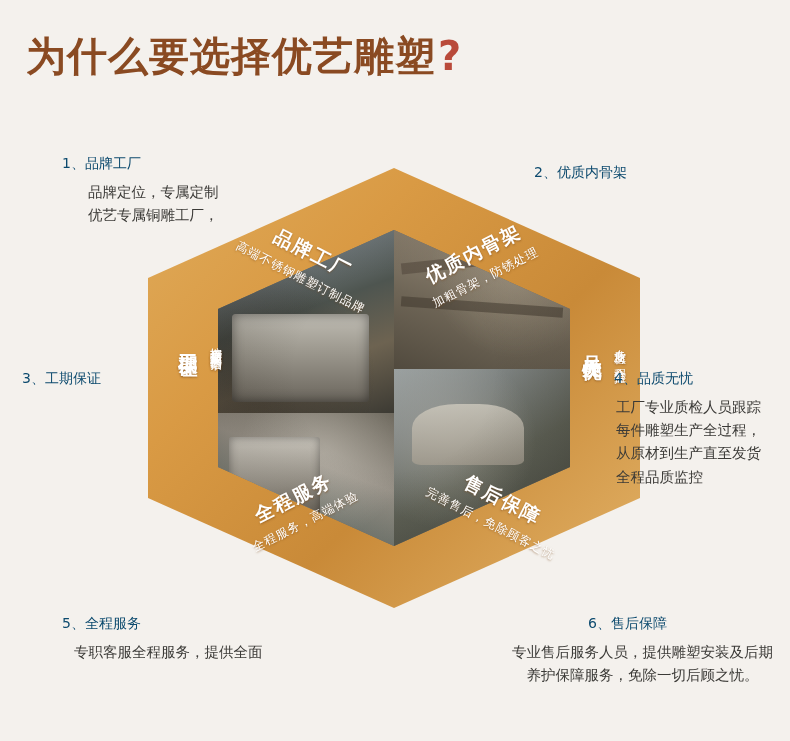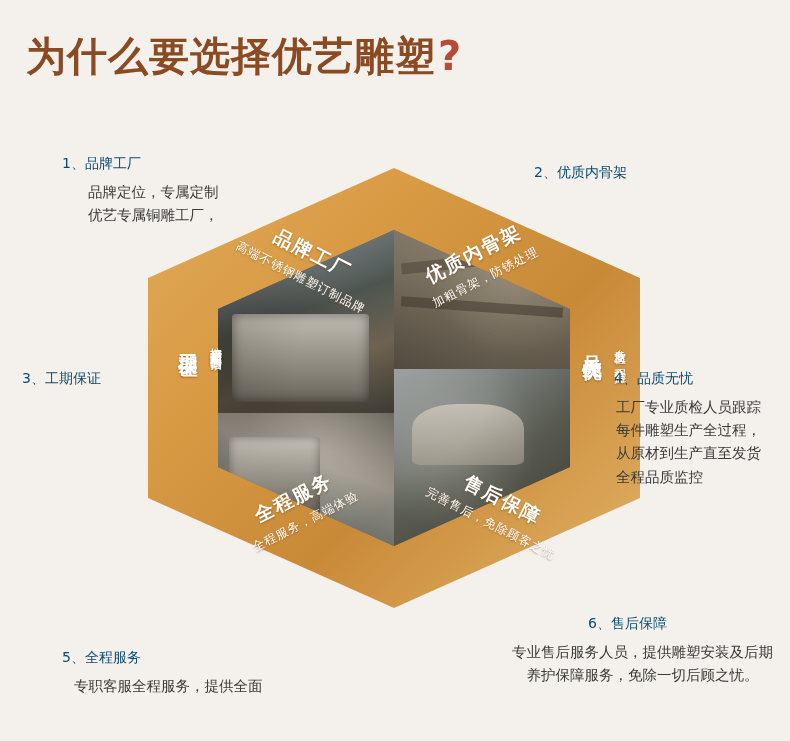--- a/index.html
+++ b/index.html
@@ -240,21 +240,21 @@
   .it-1 .i-body { padding-left: 26px; }
 
   .it-2 { left: 516px; top: 164px; margin-left: 18px; }
   .it-2 .i-body { padding-left: 2px; }
 
   .it-3 { left: 22px; top: 370px; }
   .it-4 { left: 614px; top: 370px; }
   .it-4 .i-head { margin-left: 0; }
   .it-4 .i-body { padding-left: 2px; }
 
-  .it-5 { left: 62px; top: 615px; margin-top: 34px; }
+  .it-5 { left: 62px; top: 615px; }
   .it-5 .i-body { padding-left: 12px; }
 
   .it-6 { left: 482px; top: 615px; text-align: center; }
   .it-6 .i-body { padding-left: 2px; margin-left: 28px; }
 </style>
 </head>
 <body>
 
 <div id="stage">
 

